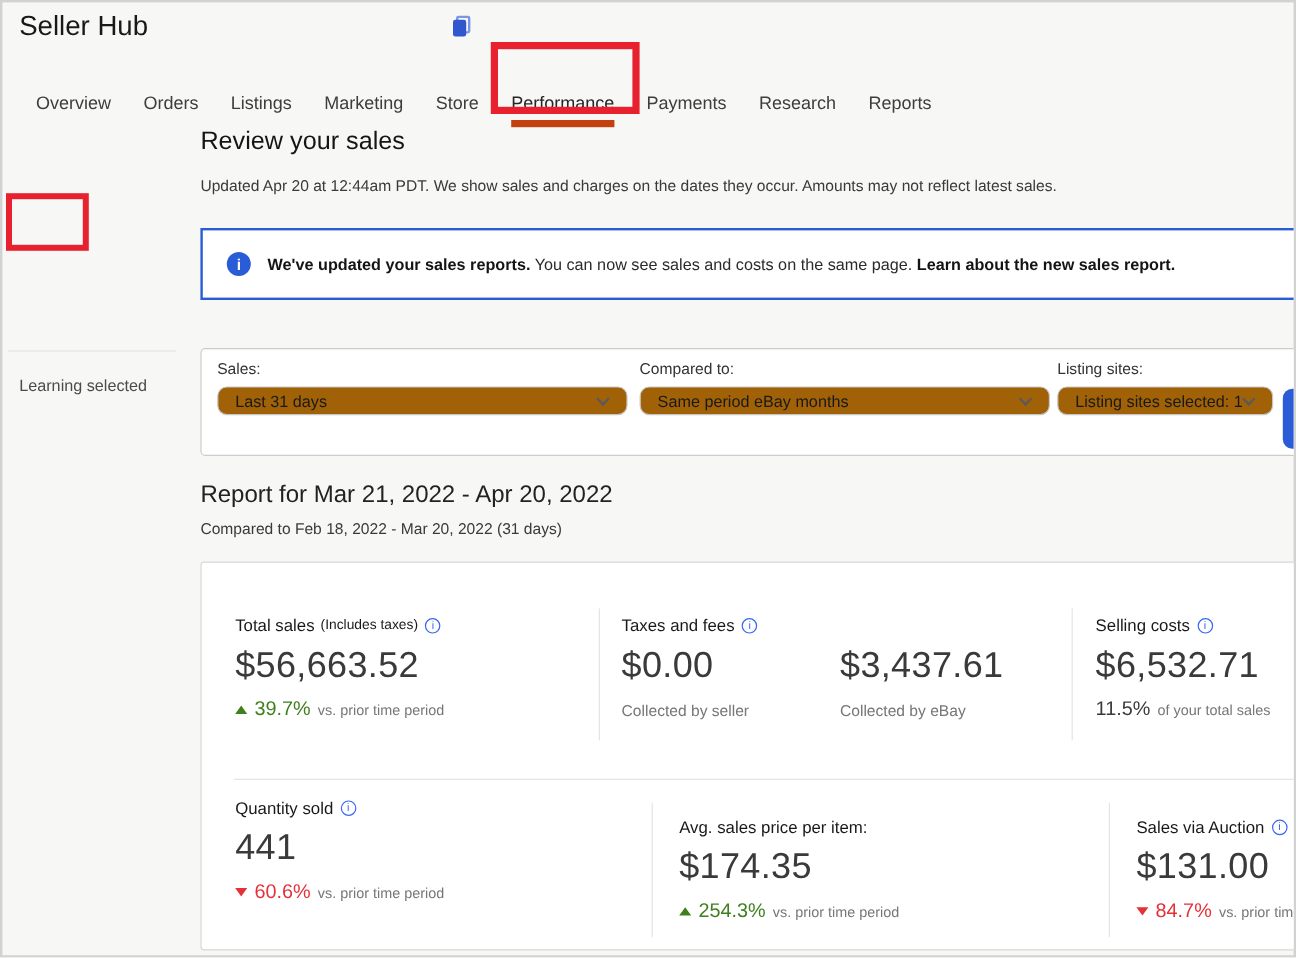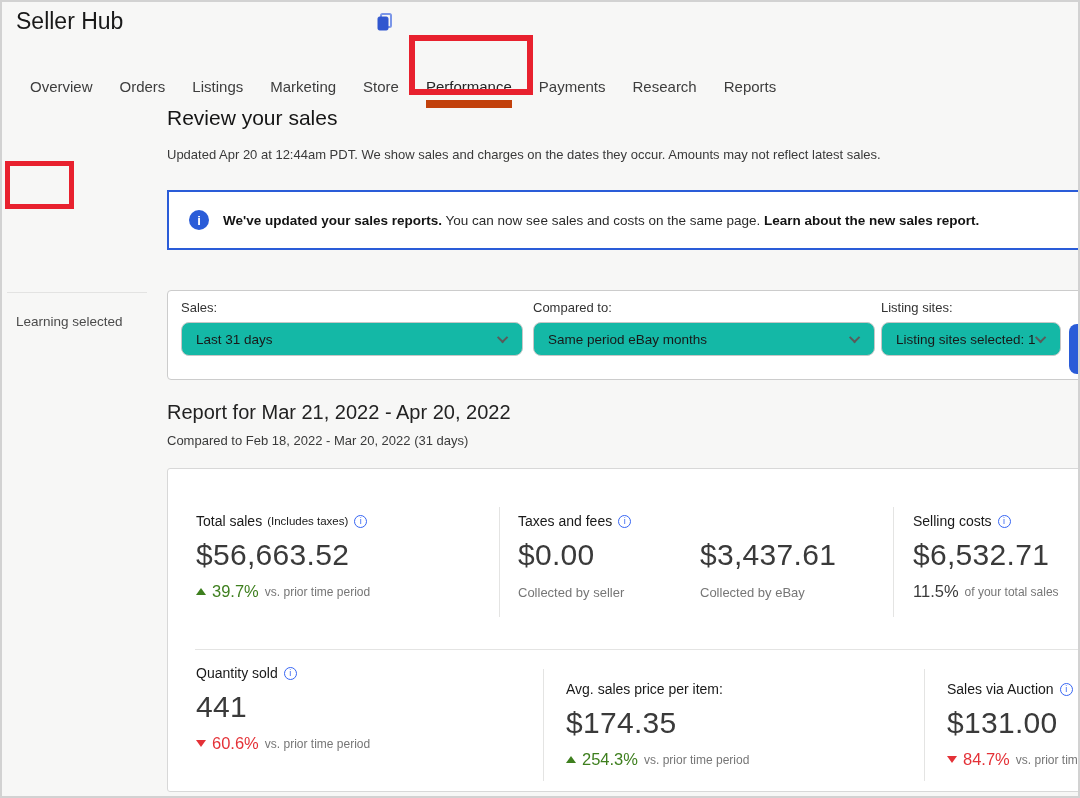--- a/index.html
+++ b/index.html
@@ -9,21 +9,21 @@
     position:relative; width:1080px; height:798px;
     background:#f7f7f6; border:2px solid #d2d2d2; overflow:hidden;
     color:#191919;
   }
   
   .app-title { position:absolute; left:14px; top:6px; font-size:23px; font-weight:400; color:#191919; }
   .pages-icon { position:absolute; left:374px; top:11px; }
   
   .topnav { position:absolute; left:28px; top:50px; display:flex; gap:27px; font-size:15px; color:#3d3d3d;margin-top:24px; }
   .topnav .tab { line-height:22px; cursor:pointer; }
-  .topnav .tab.active { color:#252525; padding-bottom:2px; border-bottom:8px solid #c2410c; }
+  .topnav .tab.active { color:#252525; padding-bottom:2px; border-bottom:6px solid #c2410c; }
   
   .sidebar { position:absolute; left:0; top:96px; width:150px; }
   .sidebar .item { height:37px; display:flex; align-items:center; padding-left:14px; font-size:13.5px; color:#4b4b4b; cursor:pointer; }
   .sidebar .item.active { font-weight:bold; color:#191919; }
   .sidebar-divider { position:absolute; left:5px; top:290px; width:140px; height:1px; background:#e3e3e2; }
   .sidebar-footer-item { position:absolute; left:14px; top:312px; font-size:13.5px; color:#4b4b4b; cursor:pointer; }
   
   .page-title { position:absolute; left:165px; top:104px; font-size:21px; font-weight:400; color:#151515; }
   .updated-note { position:absolute; left:165px; top:145px; font-size:13px; color:#3a3a3a; }
   
@@ -32,21 +32,21 @@
   .banner-info-icon { width:20px; height:20px; border-radius:50%; background:#2a5cd8; margin-left:20px;
     color:#fff; font-size:13px; font-weight:bold; display:flex; align-items:center; justify-content:center; flex:0 0 auto; }
   .banner-info-icon::before { content:'i'; }
   .banner-text { margin-left:14px; font-size:13.5px; color:#2b2b2b; }
   .banner-text .b { font-weight:bold; color:#141414; }
   .banner-text .link { cursor:pointer; }
   
   .filter-card { position:absolute; left:165px; top:288px; width:930px; height:90px; background:#fff;
     border:1px solid #cccccc; border-radius:4px; }
   .filter-label { position:absolute; top:9px; font-size:13px; color:#333; }
-  .dropdown { position:absolute; top:31px; height:34px; background:#14b8a6; border:1px solid #c7c7c7; border-radius:8px;
+  .dropdown { position:absolute; top:31px; height:24px; background:#a16207; border:1px solid #c7c7c7; border-radius:8px;
     display:flex; align-items:center; justify-content:space-between; padding:0 14px; font-size:13.5px; color:#191919; cursor:pointer; }
   .chev { width:8px; height:8px; border-left:2px solid #5a5a5a; border-bottom:2px solid #5a5a5a;
     transform:rotate(-45deg) translateY(-2px); flex:0 0 auto; }
   .f1 { left:13px; } .f2 { left:365px; } .f3 { left:713px; }
   .dd1 { left:13px; width:342px; } .dd2 { left:365px; width:342px; } .dd3 { left:713px; width:180px; }
   .apply-button { position:absolute; left:901px; top:33px; width:42px; height:50px; border-radius:8px;
     background:#2a5cd8; border:none; cursor:pointer; }
   
   .report-title { position:absolute; left:165px; top:399px; font-size:20px; font-weight:400; color:#222; }
   .report-subtitle { position:absolute; left:165px; top:431px; font-size:13px; color:#3a3a3a; }

